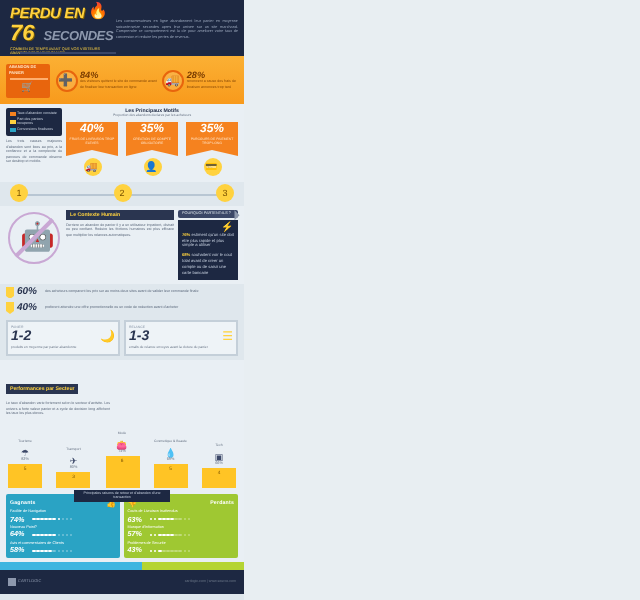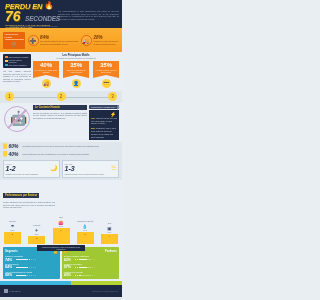--- a/index.html
+++ b/index.html
@@ -18,21 +18,21 @@
     padding: 3px 4px; overflow: hidden;
   }
   .hdr-title { position: absolute; left: 5px; top: 3px; width: 50px; }
   .t-line1 {
     font-size: 7.5px; font-weight: bold; font-style: italic;
     color: #ffd23f; letter-spacing: -0.2px; line-height: 8px;
     text-shadow: 0.5px 0.5px 0 #7a5c00;
   }
   .t-line2 { line-height: 9px; white-space: nowrap; }
   .t-76 {
-    font-size: 14px; font-weight: bold; font-style: italic; color: #ffd23f;
+    font-size: 11px; font-weight: bold; font-style: italic; color: #ffd23f;
     text-shadow: 0.5px 0.5px 0 #7a5c00;
   }
   .t-sec {
     font-size: 6.5px; font-weight: bold; font-style: italic;
     color: #8d98ad; letter-spacing: -0.2px;
   }
   .t-sub { font-size: 1.9px; color: #ffd23f; line-height: 2.6px; margin-top: 0.5px; }
   .flame { position: absolute; left: 44px; top: 1px; font-size: 8px; color: #f5821f; }
   .hdr-body {
     position: absolute; left: 58px; top: 10px; right: 3px;

